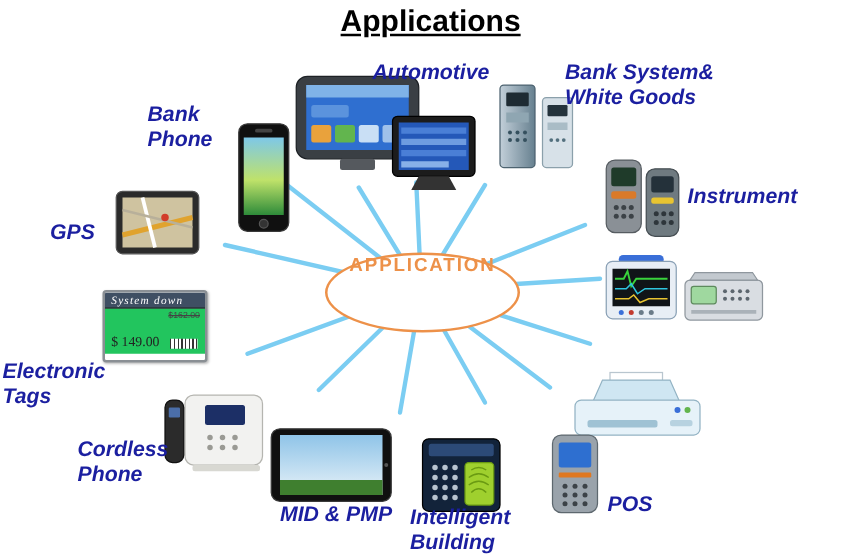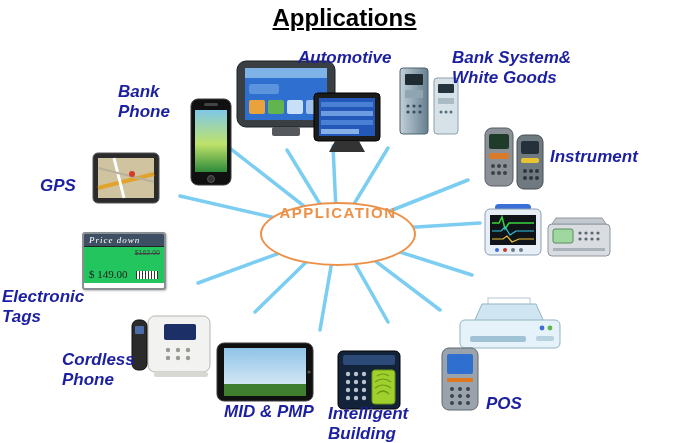--- a/index.html
+++ b/index.html
@@ -268,21 +268,21 @@
         <circle cx="52" cy="40" r="2.2" fill="#9a9a94"></circle>
       <circle cx="62" cy="40" r="2.2" fill="#9a9a94"></circle>
         <circle cx="42" cy="48" r="2.2" fill="#9a9a94"></circle>
       <circle cx="52" cy="48" r="2.2" fill="#9a9a94"></circle>
         <circle cx="62" cy="48" r="2.2" fill="#9a9a94"></circle>
       <rect x="28" y="62" width="54" height="5" rx="2" fill="#d8d8d2"></rect>
     </svg>
   </div>
 
   <div class="etag">
-    <div class="etag-header" data-bind="electronic_tag.header">Price down</div>
+    <div class="etag-header" data-bind="electronic_tag.header">System down</div>
     <div class="etag-body">
       <span class="etag-old" data-bind="electronic_tag.old_price">$162.00</span>
       <span class="etag-price" data-bind="electronic_tag.price">$ 149.00</span>
       <span class="etag-bars"></span>
     </div>
   </div>
 
   <div class="node-label" style="left:118px;top:82px;width:70px;" data-bind="nodes.0.label">Bank
 Phone</div>
   <div class="node-label" style="left:298px;top:48px;width:105px;" data-bind="nodes.1.label">Automotive</div>

